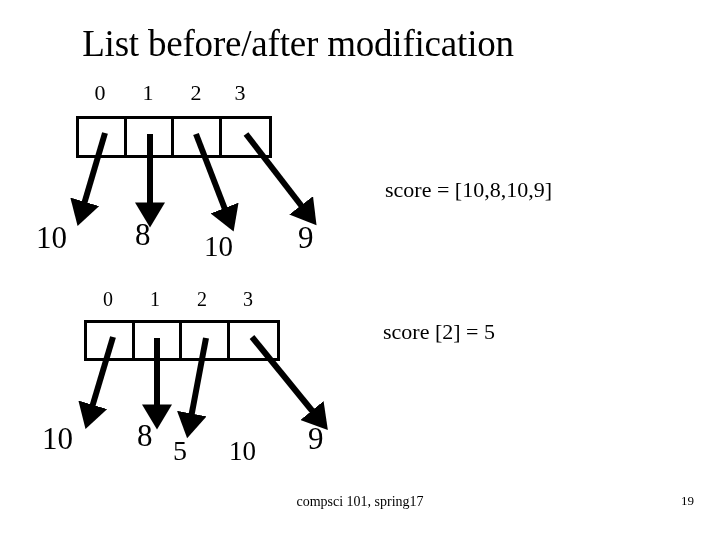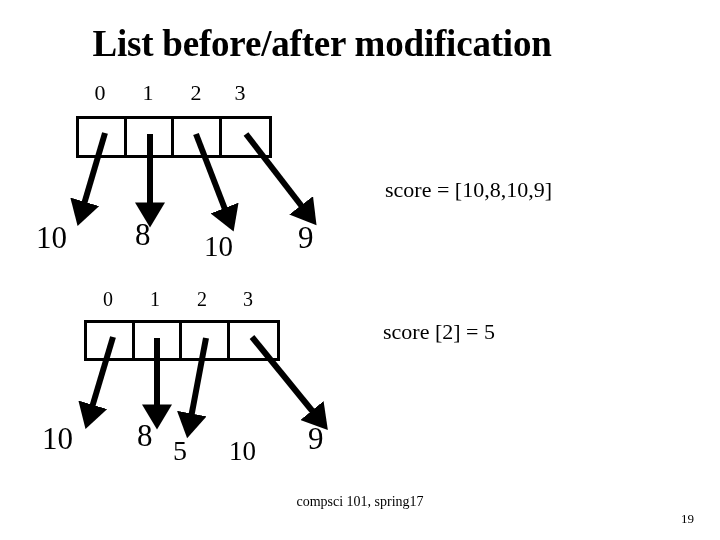--- a/index.html
+++ b/index.html
@@ -23,24 +23,23 @@
 
   
   #slide-title {
     position: absolute;
     left: 0;
     top: 22px;
     width: 596px;
     text-align: center;
     font-size: 37px;
     line-height: 44px;
-    font-weight: bold;
+    font-weight: normal;
     letter-spacing: -0.2px;
     white-space: nowrap;
-    padding-left: 24px;
   }
 
   
   .array-boxes {
     position: absolute;
     display: flex;
     border: 3px solid #000;
     box-sizing: border-box;
     background: transparent;
   }
@@ -117,21 +116,21 @@
     left: 0;
     top: 495px;
     width: 720px;
     text-align: center;
     font-size: 14px;
     line-height: 14px;
   }
   #footer-page {
     position: absolute;
     right: 26px;
-    top: 512px;
+    top: 494px;
     font-size: 13px;
     line-height: 14px;
     text-align: right;
     margin-left: 35px;
   }
 </style>
 </head>
 <body>
 
 <div id="slide">

